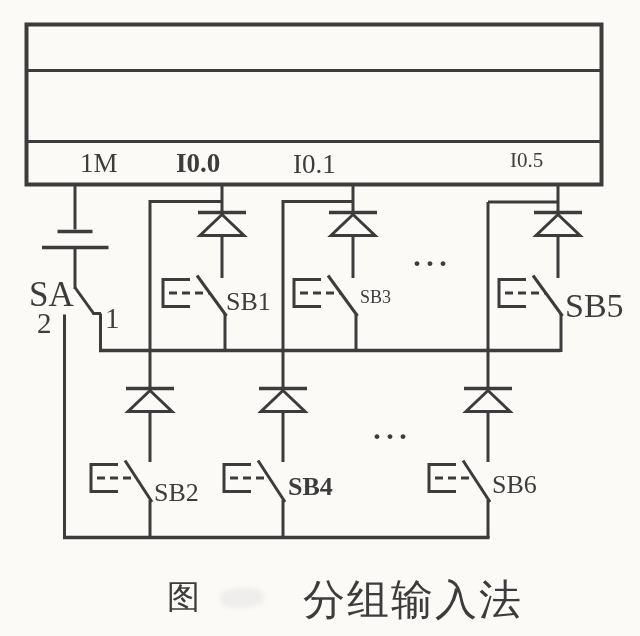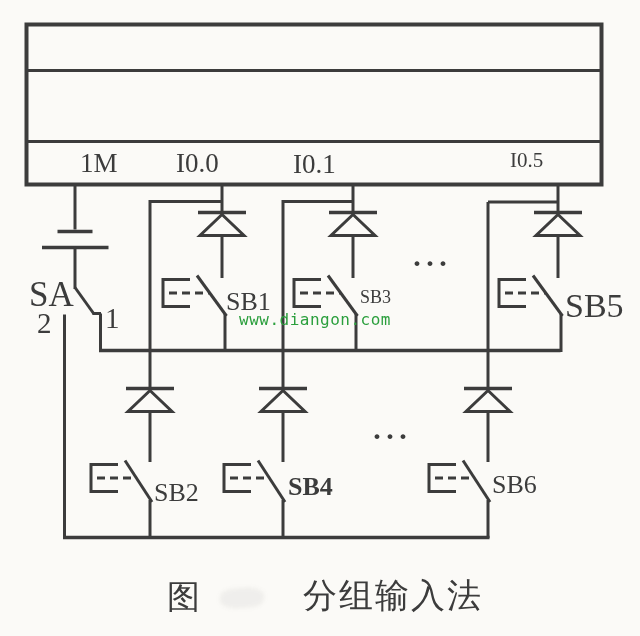--- a/index.html
+++ b/index.html
@@ -28,21 +28,21 @@
     position:absolute;color:var(--line);line-height:1;font-weight:bold;
     font-size:30px;letter-spacing:3px;
   }
   .watermark{
     position:absolute;left:239px;top:312px;
     font-family:"DejaVu Sans Mono","Liberation Mono",monospace;
     font-size:16px;letter-spacing:0.5px;color:var(--watermark-green);
     line-height:1;
   }
   .cap-fig{position:absolute;left:167px;top:581px;font-size:33px;}
-  .cap-title{position:absolute;left:303px;top:579px;font-size:34px;letter-spacing:2px;}
+  .cap-title{position:absolute;left:303px;top:579px;font-size:42px;letter-spacing:2px;}
   .smudge{
     position:absolute;left:220px;top:588px;width:44px;height:20px;
     background:rgba(90,90,90,0.07);filter:blur(2px);border-radius:40%;
     transform:rotate(-3deg);
   }
 </style>
 </head>
 <body>
 
 <div class="stage">
@@ -161,37 +161,36 @@
       <g>
         <path d="M 456 464.5 H 429 V 491.5 H 456"></path>
         <line class="dash" x1="435" y1="478" x2="475" y2="478"></line>
         <line x1="463" y1="460.5" x2="490" y2="502"></line>
         <line x1="488" y1="500" x2="488" y2="538"></line>
       </g>
     </g>
   </svg>
 
   <span class="lbl" style="left:60px;top:150px;font-size:27px;margin-left:20px;">1M</span>
-  <span class="lbl" style="left:176px;top:150px;font-size:27px;">I0.0</span>
+  <span class="lbl" style="left:176px;top:150px;font-size:27px;font-weight:bold;">I0.0</span>
   <span class="lbl" style="left:293px;top:151px;font-size:27px;">I0.1</span>
   <span class="lbl" style="left:510px;top:150px;font-size:21px;">I0.5</span>
 
   <span class="lbl" style="left:29px;top:277px;font-size:35px;">SA</span>
   <span class="lbl" style="left:37px;top:309px;font-size:29px;">2</span>
   <span class="lbl" style="left:105px;top:304px;font-size:29px;">1</span>
 
   <span class="lbl" style="left:226px;top:289px;font-size:26px;text-align:right;">SB1</span>
   <span class="lbl" style="left:360px;top:288px;font-size:18px;">SB3</span>
   <span class="lbl" style="left:565px;top:289px;font-size:34px;">SB5</span>
   <span class="lbl" style="left:154px;top:480px;font-size:26px;">SB2</span>
   <span class="lbl" style="left:288px;top:474px;font-size:26px;font-weight:bold;">SB4</span>
   <span class="lbl" style="left:492px;top:472px;font-size:26px;">SB6</span>
 
   <span class="dots" style="left:412px;top:248px;">···</span>
   <span class="dots" style="left:372px;top:421px;">···</span>
 
-  <span class="watermark">www.diangon.com</span>
 
   <span class="lbl cap-fig">图</span>
   <div class="smudge"></div>
   <span class="lbl cap-title">分组输入法</span>
 
 </div>
 
 </body></html>

